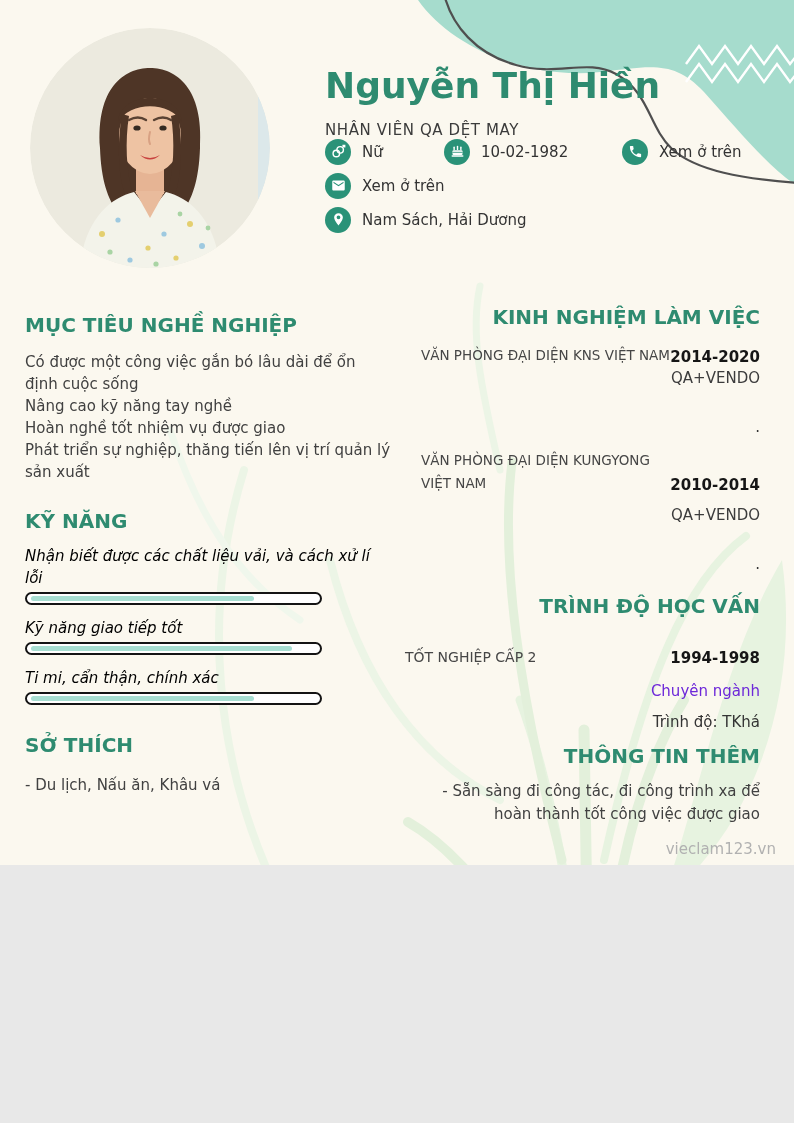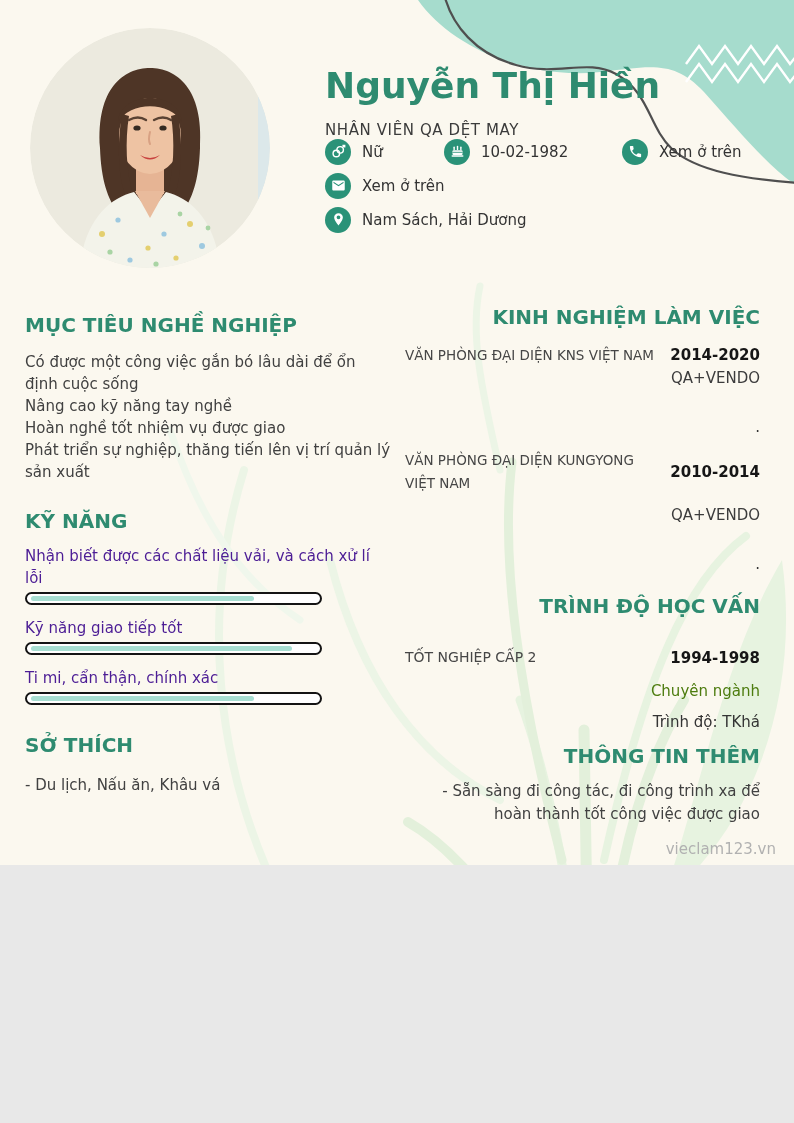--- a/index.html
+++ b/index.html
@@ -27,39 +27,39 @@
   .cicon svg{width:15px;height:15px;display:block;}
 
   
   .sec{font-size:20px;font-weight:bold;color:#2e8b70;margin:0;}
 
   
   .left-col{position:absolute;left:25px;top:313px;width:366px;}
   .objective-lines{margin-top:14px;font-size:15px;line-height:22px;color:#414141;}
   .skills{margin-top:26px;}
   .skill{margin-top:12px;}
-  .skill-label{font-size:15px;color:#4c1d95;line-height:22px;}
+  .skill-label{font-size:15px;color:#000000;line-height:22px;font-style:italic;}
   .skill-bar{margin-top:3px;width:293px;height:9px;border:2px solid #141414;border-radius:8px;
              background:#fff;display:flex;align-items:center;}
   .skill-fill{height:5px;margin-left:4px;background:#a8dfd2;border-radius:3px;}
   .hobbies-head{margin-top:28px;}
   .hobbies-text{margin-top:19px;font-size:15px;color:#414141;}
 
   
   .right-col{position:absolute;left:405px;top:305px;width:355px;text-align:right;}
-  .job{display:flex;justify-content:space-between;align-items:center;margin-top:15px;}
+  .job{display:flex;justify-content:space-between;align-items:flex-end;margin-top:15px;margin-left:16px;}
   .job-company{width:250px;text-align:left;font-size:13.5px;line-height:1.65;color:#464646;}
   .job-period{font-size:15px;font-weight:bold;color:#161616;white-space:nowrap;}
   .job-role{margin-top:3px;font-size:15px;color:#3c3c3c;}
   .job-note{margin-top:33px;font-size:15px;color:#333;line-height:14px;}
   .edu-head{margin-top:23px;}
   .edu-row{display:flex;justify-content:space-between;margin-top:31px;}
   .edu-school{text-align:left;font-size:14px;color:#464646;}
   .edu-period{font-size:15px;font-weight:bold;color:#161616;}
-  .edu-major{margin-top:15px;font-size:15px;color:#4d7c0f;}
+  .edu-major{margin-top:15px;font-size:15px;color:#6d28d9;}
   .edu-level{margin-top:13px;font-size:15px;color:#343434;}
   .more-head{margin-top:13px;}
   .more-text{margin-top:12px;font-size:15px;line-height:23px;color:#414141;}
 
   .watermark{position:absolute;right:18px;bottom:7px;font-size:15px;color:#b1b1b1;}
 </style>
 </head>
 <body>
 
 <div class="page">

